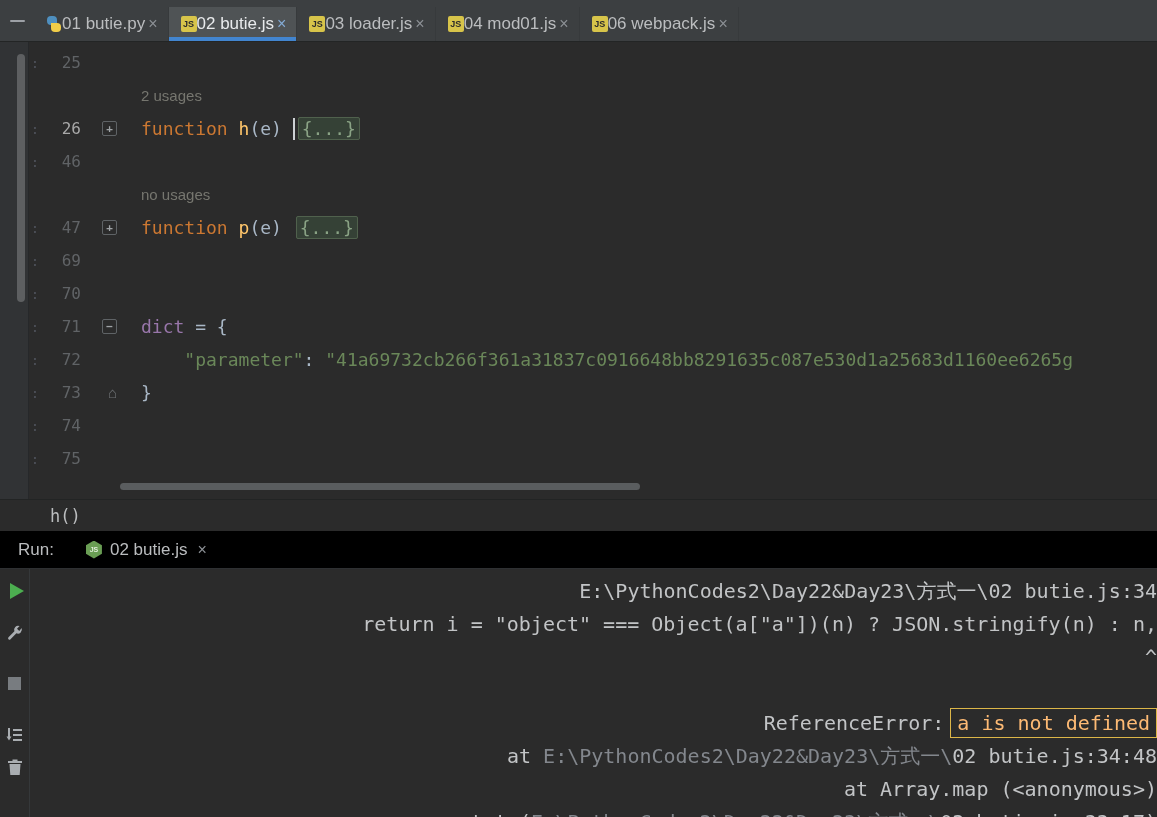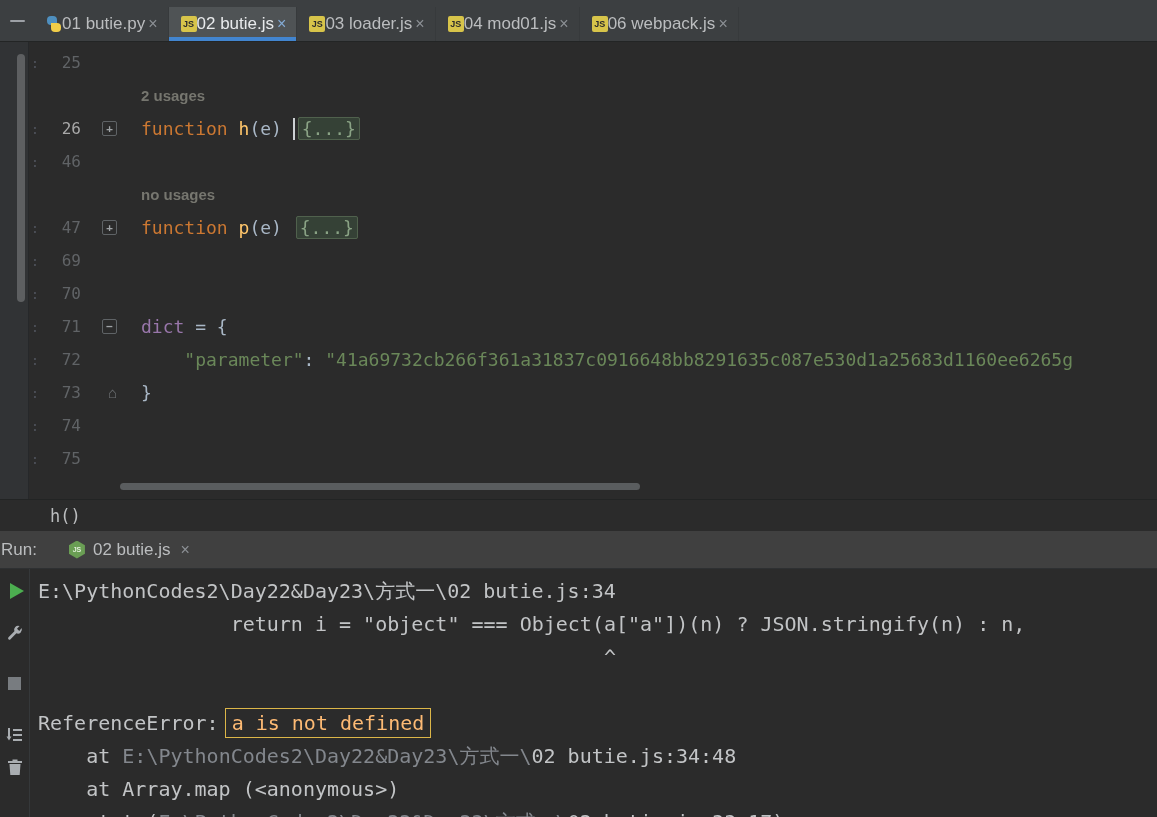--- a/index.html
+++ b/index.html
@@ -27,43 +27,43 @@
   .vthumb{position:absolute;left:17px;top:12px;width:8px;height:248px;background:#5d5f61;border-radius:4px;}
   .elines{flex:1;padding-top:4px;overflow:hidden;}
   .erow{height:33px;display:flex;align-items:center;}
   .gdots{width:12px;flex:none;text-align:center;color:#4e525a;font:14px "DejaVu Sans Mono",monospace;}
   .lnum{width:40px;flex:none;text-align:right;padding-right:6px;color:#606366;font:16px "DejaVu Sans Mono",monospace;box-sizing:content-box;}
   .lnum.active{color:#a8a8a8;}
   .gfold{width:40px;flex:none;display:flex;justify-content:flex-end;align-items:center;padding-right:10px;box-sizing:border-box;}
   .fold-box{width:13px;height:13px;border:1px solid #5f6366;border-radius:2px;color:#9fa3a6;font:bold 11px "DejaVu Sans Mono",monospace;display:flex;align-items:center;justify-content:center;background:#2b2b2b;cursor:pointer;}
   .fold-end{color:#707477;font-size:15px;cursor:pointer;}
   .ecode{padding-left:14px;font:18px "DejaVu Sans Mono",monospace;white-space:pre;color:#a9b7c6;line-height:33px;}
-  .usages{color:#76766f;font-size:15px;padding-left:14px;font-weight:bold;}
+  .usages{color:#76766f;font-size:15px;padding-left:14px;}
   .kw{color:#cc7832;}
   .fn{color:#ffc66b;}
   .pl{color:#a9b7c6;}
   .str{color:#6a8759;}
   .glob{color:#9876aa;}
   .gi{color:#9876aa;font-style:italic;}
   .folded{background:#354136;color:#8aa385;border:1px solid #50614d;border-radius:2px;padding:0 3px;margin-left:3px;cursor:pointer;}
   .cursor{display:inline-block;width:2px;height:22px;background:#cdd1d4;vertical-align:middle;position:relative;top:-1px;}
   .hscroll{position:absolute;left:120px;bottom:9px;width:520px;height:7px;background:#5a5d5f;border-radius:4px;cursor:pointer;}
 
   
   .navbar{height:32px;flex:none;display:flex;align-items:center;background:#2b2b2b;border-top:1px solid #222424;font:17px "DejaVu Sans Mono",monospace;color:#bbbdbf;padding-left:50px;box-sizing:border-box;}
 
   
-  .runbar{height:38px;flex:none;background:#404040;display:flex;align-items:center;padding-left:1px;box-sizing:border-box;border-bottom:1px solid #2e3032;}
+  .runbar{height:38px;flex:none;background:#000000;display:flex;align-items:center;padding-left:18px;box-sizing:border-box;border-bottom:1px solid #2e3032;}
   .runlabel{font-size:17px;color:#bbbdbf;margin-right:24px;}
   .runtab{display:flex;align-items:center;gap:8px;font-size:17px;color:#bbbdbf;padding:0 8px;height:100%;cursor:pointer;}
   .nodeicon{width:16px;height:18px;flex:none;background:#6a9e54;clip-path:polygon(50% 0,100% 26%,100% 74%,50% 100%,0 74%,0 26%);display:flex;align-items:center;justify-content:center;font-weight:bold;font-size:7px;color:#e2efdb;}
   .runtab .close{color:#8c9095;font-size:16px;margin-left:2px;}
 
   
-  .consolewrap{flex:1;display:flex;background:#2b2b2b;min-height:0;}
+  .consolewrap{flex:1;display:flex;background:#2b2b2b;min-height:0;text-align:right;}
   .ctoolbar{width:30px;flex:none;border-right:1px solid #35383a;display:flex;flex-direction:column;align-items:center;padding-top:12px;box-sizing:border-box;}
   .ctool{width:22px;height:20px;display:flex;align-items:center;justify-content:center;cursor:pointer;}
   .ctool.m1{margin-bottom:22px;}
   .ctool.m2{margin-bottom:30px;}
   .ctool.m3{margin-bottom:32px;}
   .ctool.m4{margin-bottom:12px;}
   .play-tri{width:0;height:0;border-left:14px solid #4cae50;border-top:8px solid transparent;border-bottom:8px solid transparent;margin-left:4px;}
   .stop-sq{width:13px;height:13px;background:#787c80;}
   .cout{flex:1;padding:6px 0 0 8px;font:20px "DejaVu Sans Mono",monospace;overflow:hidden;}
   .crow{height:33px;line-height:33px;white-space:pre;}

